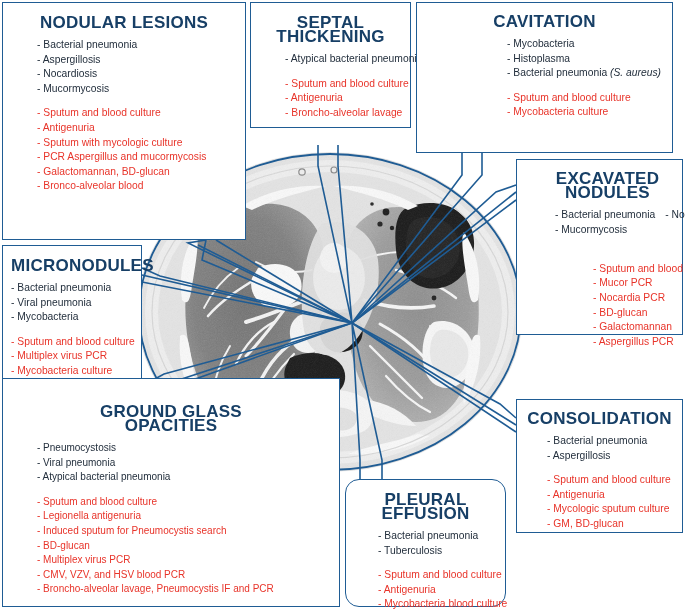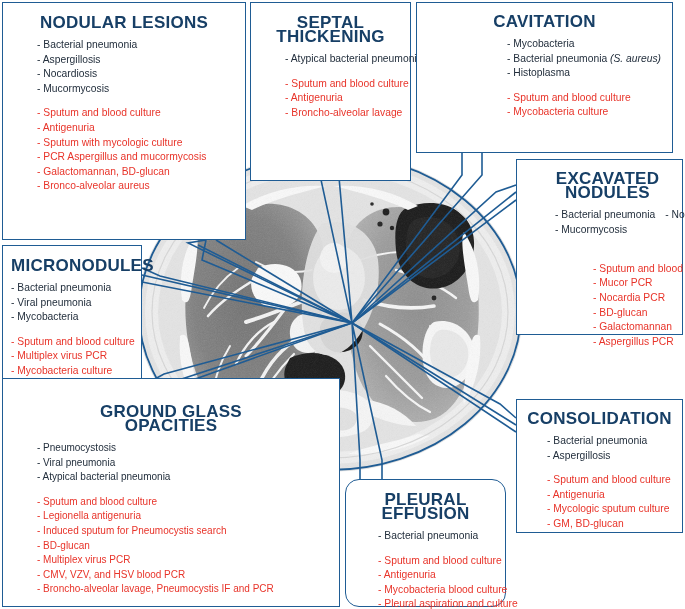--- a/index.html
+++ b/index.html
@@ -48,21 +48,21 @@
   .gap{height:10px;}
   .ital{font-style:italic;}
 
   
   .cols{display:flex;gap:10px;}
   .cols ul.items li{font-size:10.3px;}
   .indent{padding-left:22px;}
 
   
   #p-nodular{left:2px;top:2px;width:244px;height:238px;}
-  #p-septal{left:250px;top:2px;width:161px;height:179px;}
+  #p-septal{left:250px;top:2px;width:161px;height:126px;}
   #p-cavitation{left:416px;top:2px;width:257px;height:151px;}
   #p-excavated{left:516px;top:159px;width:167px;height:176px;padding-left:24px;}
   #p-micronodules{left:2px;top:245px;width:140px;height:161px;}
   #p-groundglass{left:2px;top:378px;width:338px;height:229px;}
   #p-pleural{left:345px;top:479px;width:161px;height:128px;border-radius:14px;}
   #p-consolidation{left:516px;top:399px;width:167px;height:134px;}
 
   #p-excavated .panel-title,
   #p-cavitation .panel-title,
   #p-consolidation .panel-title{margin-top:6px;}
@@ -267,21 +267,21 @@
         <li>- Nocardiosis</li>
         <li>- Mucormycosis</li>
       </ul>
       <div class="gap"></div>
       <ul class="items red">
         <li>- Sputum and blood culture</li>
         <li>- Antigenuria</li>
         <li>- Sputum with mycologic culture</li>
         <li>- PCR Aspergillus and mucormycosis</li>
         <li>- Galactomannan, BD-glucan</li>
-        <li>- Bronco-alveolar aureus</li>
+        <li>- Bronco-alveolar blood</li>
       </ul>
     </div>
   </div>
 
   <div class="panel" id="p-septal">
     <div class="panel-title">SEPTAL THICKENING</div>
     <div class="indent-body">
       <ul class="items black">
         <li>- Atypical bacterial pneumonia</li>
       </ul>
@@ -292,22 +292,22 @@
         <li>- Broncho-alveolar lavage</li>
       </ul>
     </div>
   </div>
 
   <div class="panel" id="p-cavitation">
     <div class="panel-title">CAVITATION</div>
     <div class="indent-body">
       <ul class="items black">
         <li>- Mycobacteria</li>
+        <li>- Histoplasma</li>
         <li><span>- Bacterial pneumonia </span><span class="ital">(S. aureus)</span></li>
-        <li>- Histoplasma</li>
       </ul>
       <div class="gap"></div>
       <ul class="items red">
         <li>- Sputum and blood culture</li>
         <li>- Mycobacteria culture</li>
       </ul>
     </div>
   </div>
 
   <div class="panel" id="p-excavated">
@@ -374,20 +374,21 @@
         <li>- Broncho-alveolar lavage, Pneumocystis IF and PCR</li>
       </ul>
     </div>
   </div>
 
   <div class="panel" id="p-pleural">
     <div class="panel-title">PLEURAL EFFUSION</div>
     <div class="indent-body">
       <ul class="items black">
         <li>- Bacterial pneumonia</li>
+        <li>- Tuberculosis</li>
       </ul>
       <div class="gap"></div>
       <ul class="items red">
         <li>- Sputum and blood culture</li>
         <li>- Antigenuria</li>
         <li>- Mycobacteria blood culture</li>
         <li>- Pleural aspiration and culture</li>
       </ul>
     </div>
   </div>

